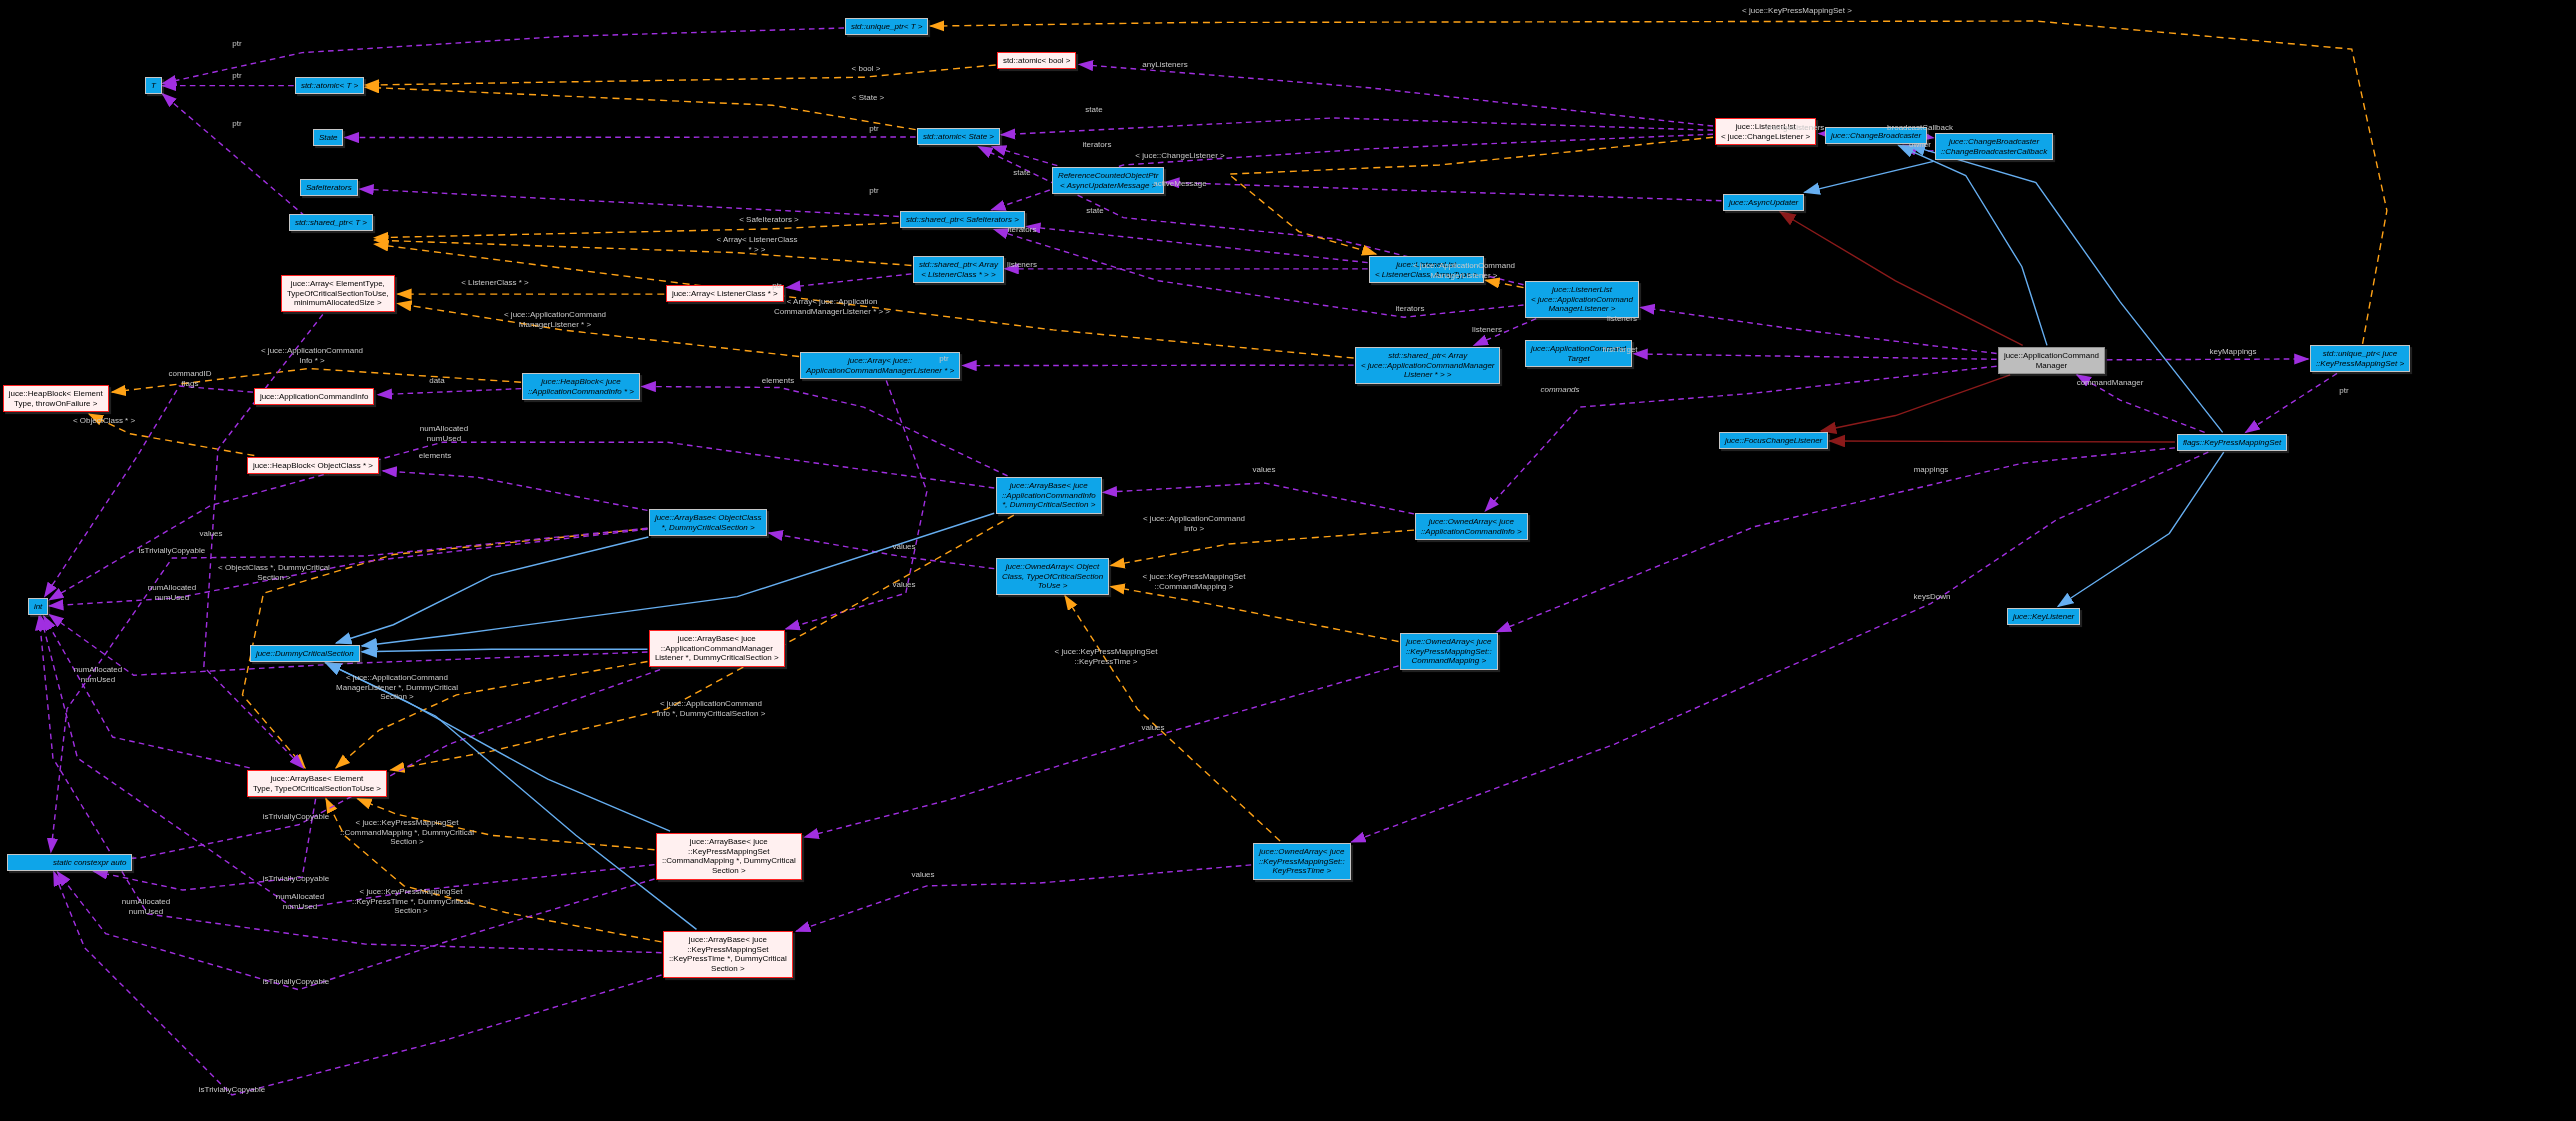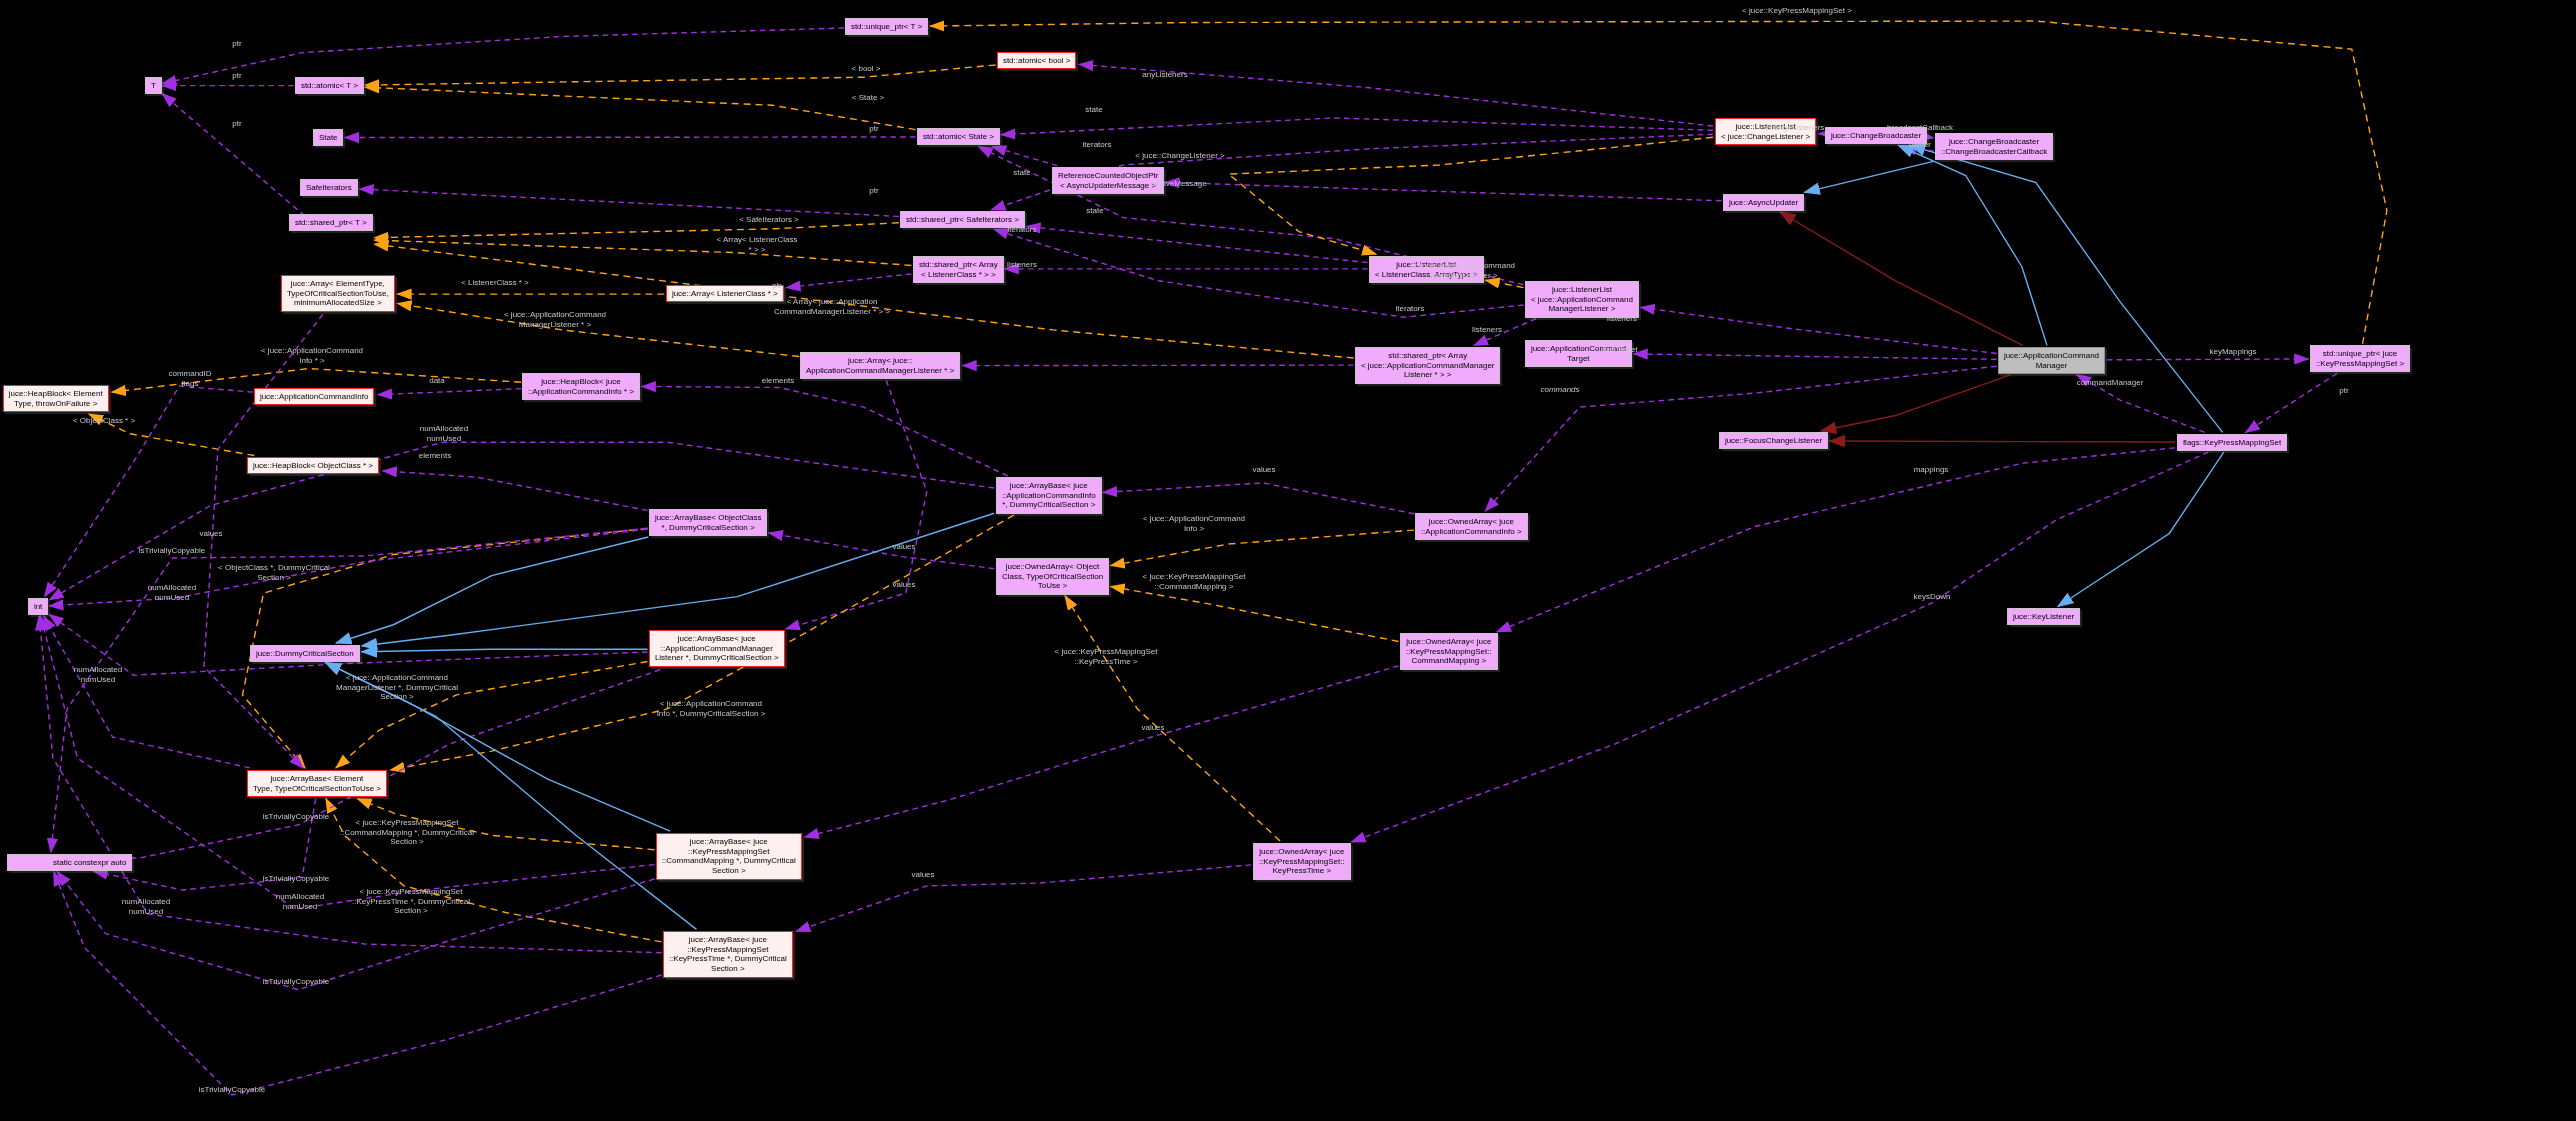--- a/index.html
+++ b/index.html
@@ -2,21 +2,21 @@
 <html style="font-size:11.2px"><head>
 <meta charset="utf-8">
 <style>
   html,body{margin:0;padding:0;background:#000;}
   #canvas{position:relative;width:2576px;height:1121px;background:#000;overflow:hidden;
           font-family:"Liberation Sans", sans-serif;}
   #edges{position:absolute;left:0;top:0;z-index:1;}
   .node{position:absolute;z-index:2;white-space:pre;text-align:center;
         font-size:8px;line-height:9.8px;color:#000;padding:2.8px 4.9px;
         box-shadow:2.1px 2.1px 0 rgba(150,150,150,0.22);}
-  .node.white{background:#f0abfc;border:0.7px solid #c6c6c6;}
+  .node.white{background:#0ea5e9;border:0.7px solid #c6c6c6;font-style:italic;}
   .node.pink{background:#fff0f0;border:1.4px solid #ff2020;}
   .node.gray{background:#bdbdbd;border:0.7px solid #8f8f8f;}
   .elabel{position:absolute;z-index:3;transform:translate(-50%,-50%);
           white-space:pre;text-align:center;color:#c8c8c8;font-size:8px;line-height:9.5px;}
 </style>
 </head>
 <body>
 
 <div id="canvas">
   <svg id="edges" width="2576" height="1121" viewBox="0 0 3669 1597">
@@ -211,21 +211,21 @@
       <div class="elabel" style="left: 769px; top: 220px;">&lt; SafeIterators &gt;</div>
       <div class="elabel" style="left: 757px; top: 244px;">&lt; Array&lt; ListenerClass
 * &gt; &gt;</div>
       <div class="elabel" style="left: 777px; top: 286px;">ptr</div>
       <div class="elabel" style="left: 832px; top: 306px;">&lt; Array&lt; juce::Application
 CommandManagerListener * &gt; &gt;</div>
       <div class="elabel" style="left: 944px; top: 359px;">ptr</div>
       <div class="elabel" style="left: 495px; top: 283px;">&lt; ListenerClass * &gt;</div>
       <div class="elabel" style="left: 555px; top: 319px;">&lt; juce::ApplicationCommand
 ManagerListener * &gt;</div>
-      <div class="elabel" style="left: 1165px; top: 75px;">anyListeners</div>
+      <div class="elabel" style="left: 1165px; top: 65px;">anyListeners</div>
       <div class="elabel" style="left: 1094px; top: 110px;">state</div>
       <div class="elabel" style="left: 1097px; top: 145px;">iterators</div>
       <div class="elabel" style="left: 1022px; top: 173px;">state</div>
       <div class="elabel" style="left: 1180px; top: 184px;">activeMessage</div>
       <div class="elabel" style="left: 1095px; top: 211px;">state</div>
       <div class="elabel" style="left: 1022px; top: 230px;">iterators</div>
       <div class="elabel" style="left: 1022px; top: 265px;">listeners</div>
       <div class="elabel" style="left: 1180px; top: 156px;">&lt; juce::ChangeListener &gt;</div>
       <div class="elabel" style="left: 1464px; top: 270px;">&lt; juce::ApplicationCommand
 ManagerListener &gt;</div>

